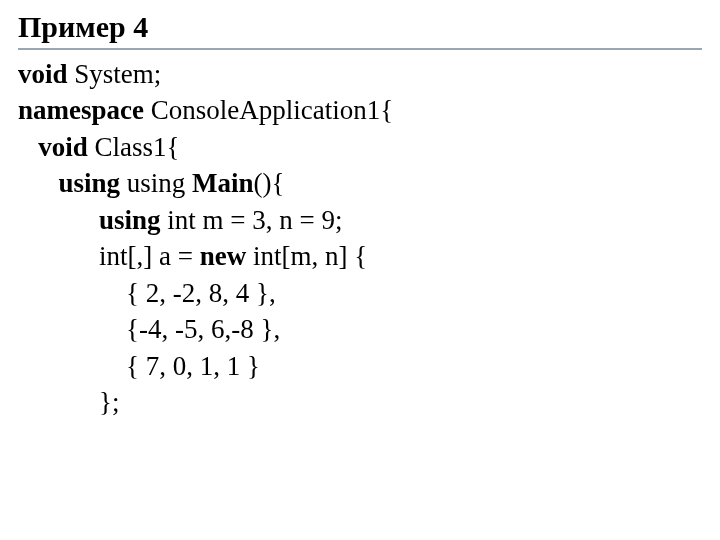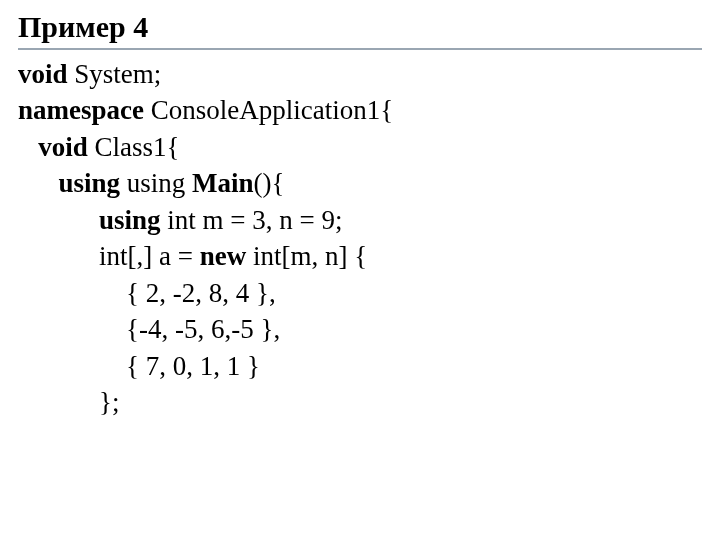--- a/index.html
+++ b/index.html
@@ -43,16 +43,16 @@
 <div class="slide">
   <div class="title">Пример 4</div>
   <hr class="rule">
   <div class="code"><span class="kw">void</span><span> System;</span>
 <span class="kw">namespace</span><span> ConsoleApplication1{</span>
 <span class="kw">   void</span><span> Class1{</span>
 <span class="kw">      using</span><span> using </span><span class="kw">Main</span><span>(){</span>
 <span class="kw">            using</span><span> int m = 3, n = 9;</span>
 <span>            int[,] a = </span><span class="kw">new</span><span> int[m, n] {</span>
 <span>                { 2, -2, 8, 4 },</span>
-<span>                {-4, -5, 6,-5 },</span>
+<span>                {-4, -5, 6,-8 },</span>
 <span>                { 7, 0, 1, 1 }</span>
 <span>            };</span></div>
 </div>
 
 </body></html>

